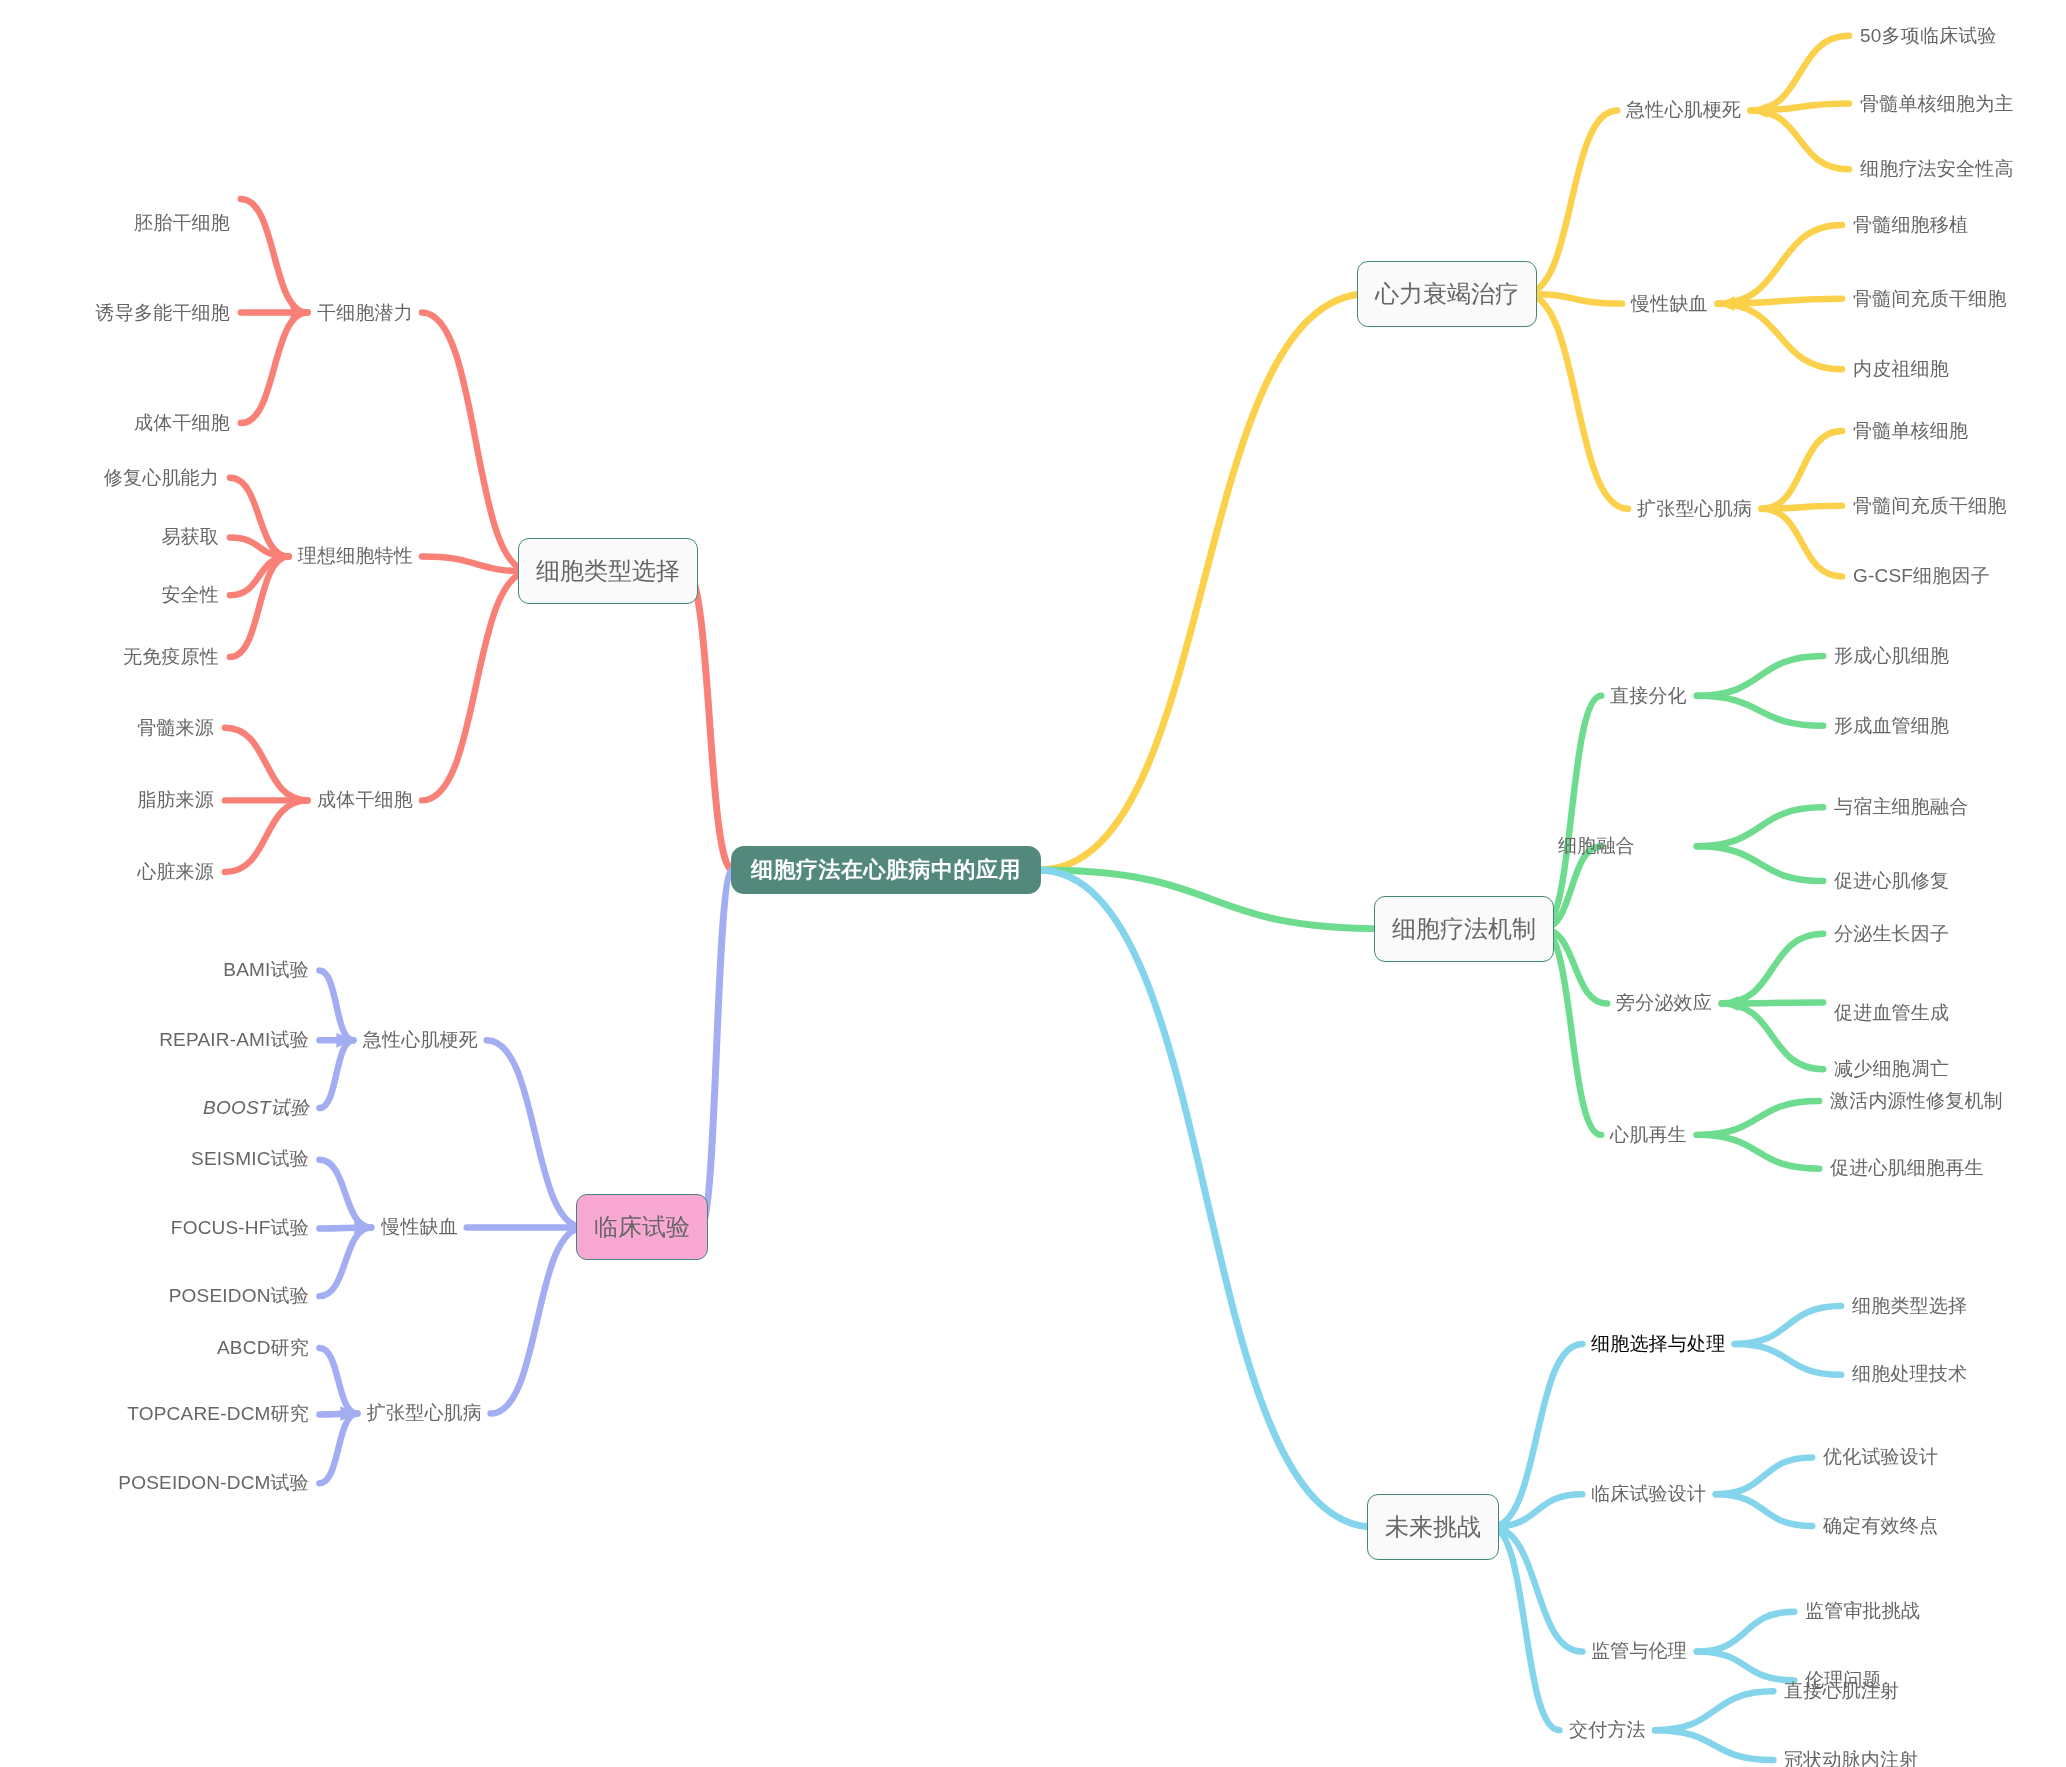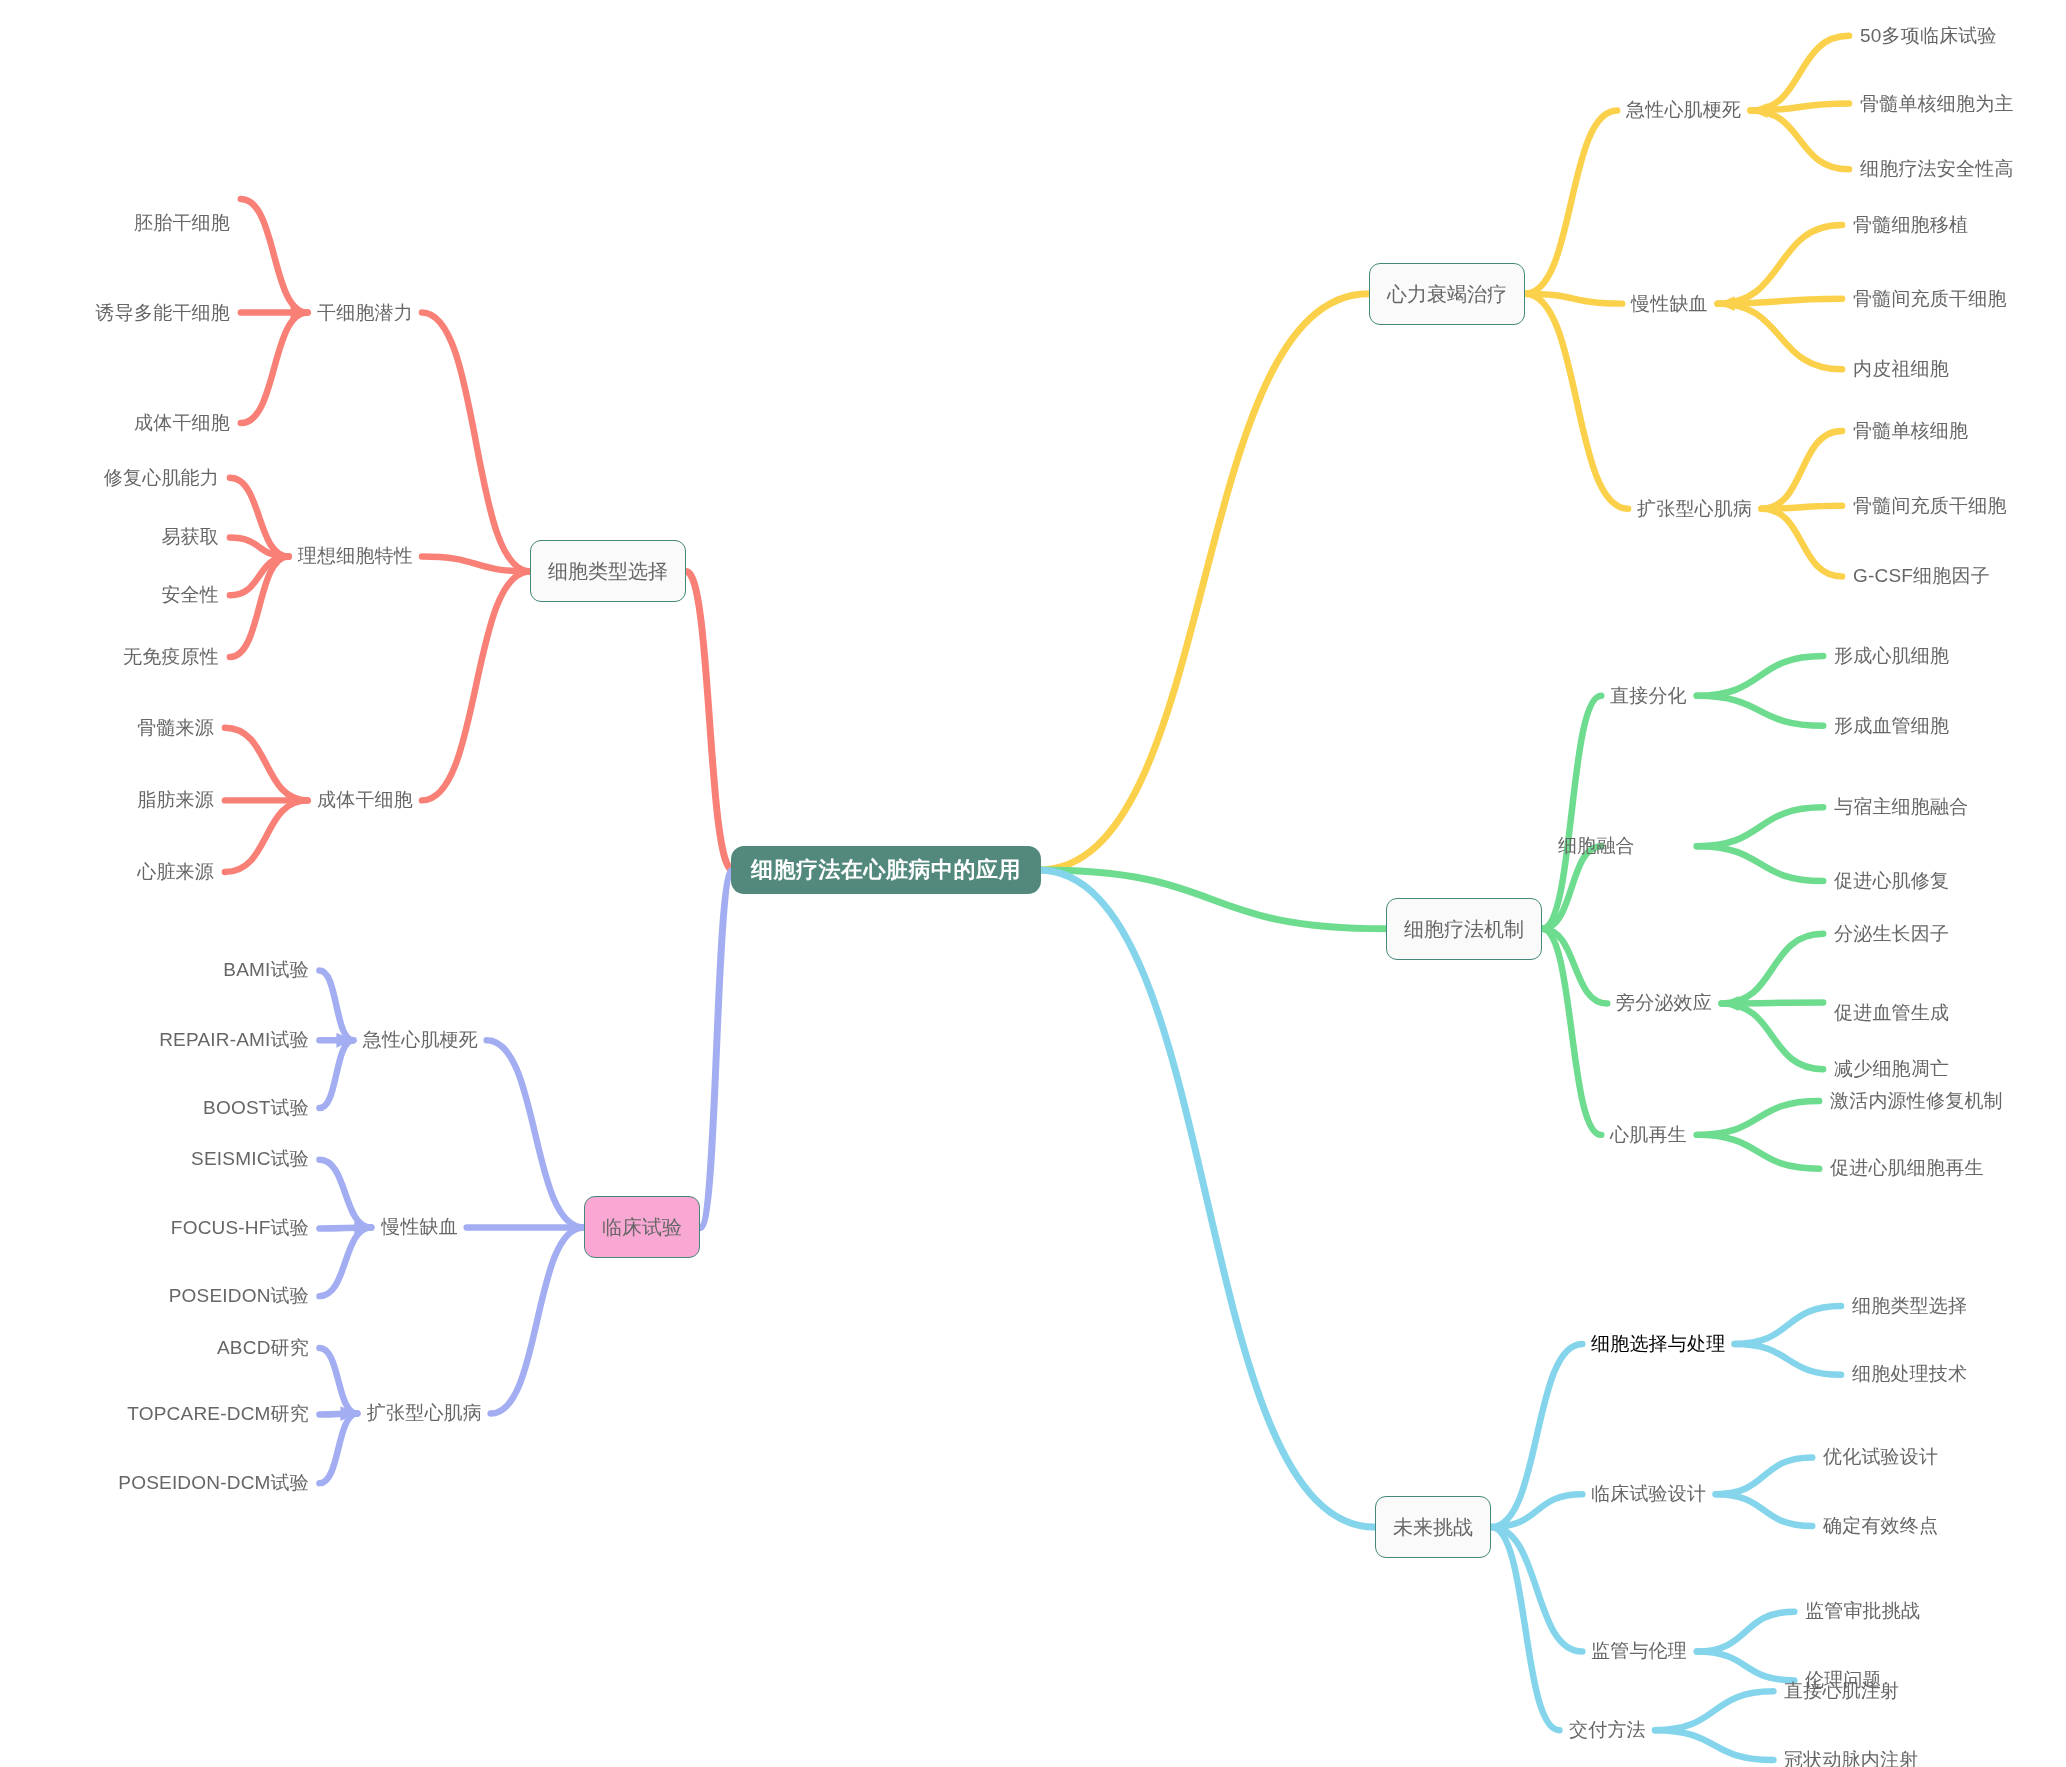--- a/index.html
+++ b/index.html
@@ -7,21 +7,21 @@
   body{font-family:"Liberation Sans","DejaVu Sans",sans-serif;}
   #stage{position:relative;width:2066px;height:1768px;background:#ffffff;overflow:hidden;}
   #edges{position:absolute;left:0;top:0;width:2066px;height:1768px;pointer-events:none;}
   .node{position:absolute;transform:translateY(-50%);white-space:nowrap;
         color:#666666;font-weight:400;line-height:1.1;}
   .node.lvl2,.node.lvl3{font-size:19px;letter-spacing:0.2px;}
   .node.right{text-align:left;}
   .node.left{text-align:right;transform:translate(-100%,-50%);}
   .boxnode{position:absolute;transform:translate(-50%,-50%);
            background:#fafafa;border:1.5px solid #44887a;border-radius:11px;
-           color:#666666;font-size:20px;padding:20px 17px;white-space:nowrap;
+           color:#666666;font-size:24px;padding:20px 17px;white-space:nowrap;
            display:flex;align-items:center;justify-content:center;line-height:1;}
   .rootnode{position:absolute;transform:translate(-50%,-50%);
             background:#53897c;border-radius:13px;color:#ffffff;
             font-size:22px;font-weight:bold;padding:13px 20px;white-space:nowrap;
             display:flex;align-items:center;justify-content:center;line-height:1;
             letter-spacing:0.5px;}
 </style>
 </head>
 <body>
 
@@ -117,21 +117,21 @@
       <div class="node lvl3 left" style="left: 219px; top: 595px; color: rgb(102, 102, 102);">安全性</div>
       <div class="node lvl3 left" style="left: 219px; top: 657px; color: rgb(102, 102, 102);">无免疫原性</div>
       <div class="node lvl2 left" style="left: 413px; top: 800px; color: rgb(102, 102, 102);">成体干细胞</div>
       <div class="node lvl3 left" style="left: 214px; top: 728px; color: rgb(102, 102, 102);">骨髓来源</div>
       <div class="node lvl3 left" style="left: 214px; top: 800px; color: rgb(102, 102, 102);">脂肪来源</div>
       <div class="node lvl3 left" style="left: 214px; top: 872px; color: rgb(102, 102, 102);">心脏来源</div>
       <div class="boxnode" style="left: 642px; top: 1227px; border-color: rgb(68, 136, 122); background: #f9a8d4; color: rgb(102, 102, 102);">临床试验</div>
       <div class="node lvl2 left" style="left: 478px; top: 1040px; color: rgb(102, 102, 102);">急性心肌梗死</div>
       <div class="node lvl3 left" style="left: 309px; top: 970px; color: rgb(102, 102, 102);">BAMI试验</div>
       <div class="node lvl3 left" style="left: 309px; top: 1040px; color: rgb(102, 102, 102);">REPAIR-AMI试验</div>
-      <div class="node lvl3 left" style="left: 309px; top: 1108px; color: rgb(102, 102, 102);">BOOST试验</div>
+      <div class="node lvl3 left" style="left: 309px; top: 1108px; color: rgb(102, 102, 102); font-style: italic;">BOOST试验</div>
       <div class="node lvl2 left" style="left: 458px; top: 1227px; color: rgb(102, 102, 102);">慢性缺血</div>
       <div class="node lvl3 left" style="left: 309px; top: 1159px; color: rgb(102, 102, 102);">SEISMIC试验</div>
       <div class="node lvl3 left" style="left: 309px; top: 1228px; color: rgb(102, 102, 102);">FOCUS-HF试验</div>
       <div class="node lvl3 left" style="left: 309px; top: 1296px; color: rgb(102, 102, 102);">POSEIDON试验</div>
       <div class="node lvl2 left" style="left: 482px; top: 1413px; color: rgb(102, 102, 102);">扩张型心肌病</div>
       <div class="node lvl3 left" style="left: 309px; top: 1348px; color: rgb(102, 102, 102);">ABCD研究</div>
       <div class="node lvl3 left" style="left: 309px; top: 1414px; color: rgb(102, 102, 102);">TOPCARE-DCM研究</div>
       <div class="node lvl3 left" style="left: 309px; top: 1483px; color: rgb(102, 102, 102);">POSEIDON-DCM试验</div>
       <div class="boxnode" style="left: 1447px; top: 294px; border-color: rgb(68, 136, 122); background: rgb(250, 250, 250); color: rgb(102, 102, 102);">心力衰竭治疗</div>
       <div class="node lvl2 right" style="left: 1626px; top: 110px; color: rgb(102, 102, 102);">急性心肌梗死</div>

